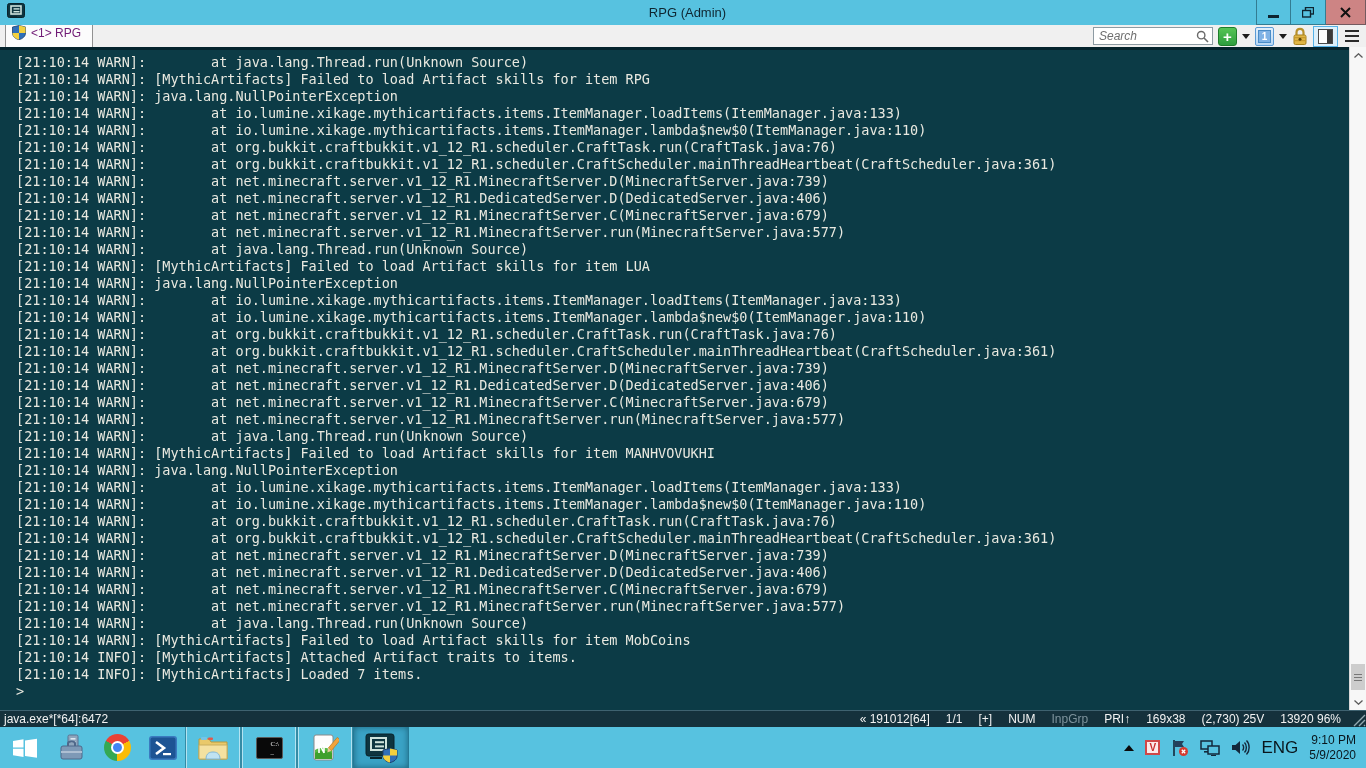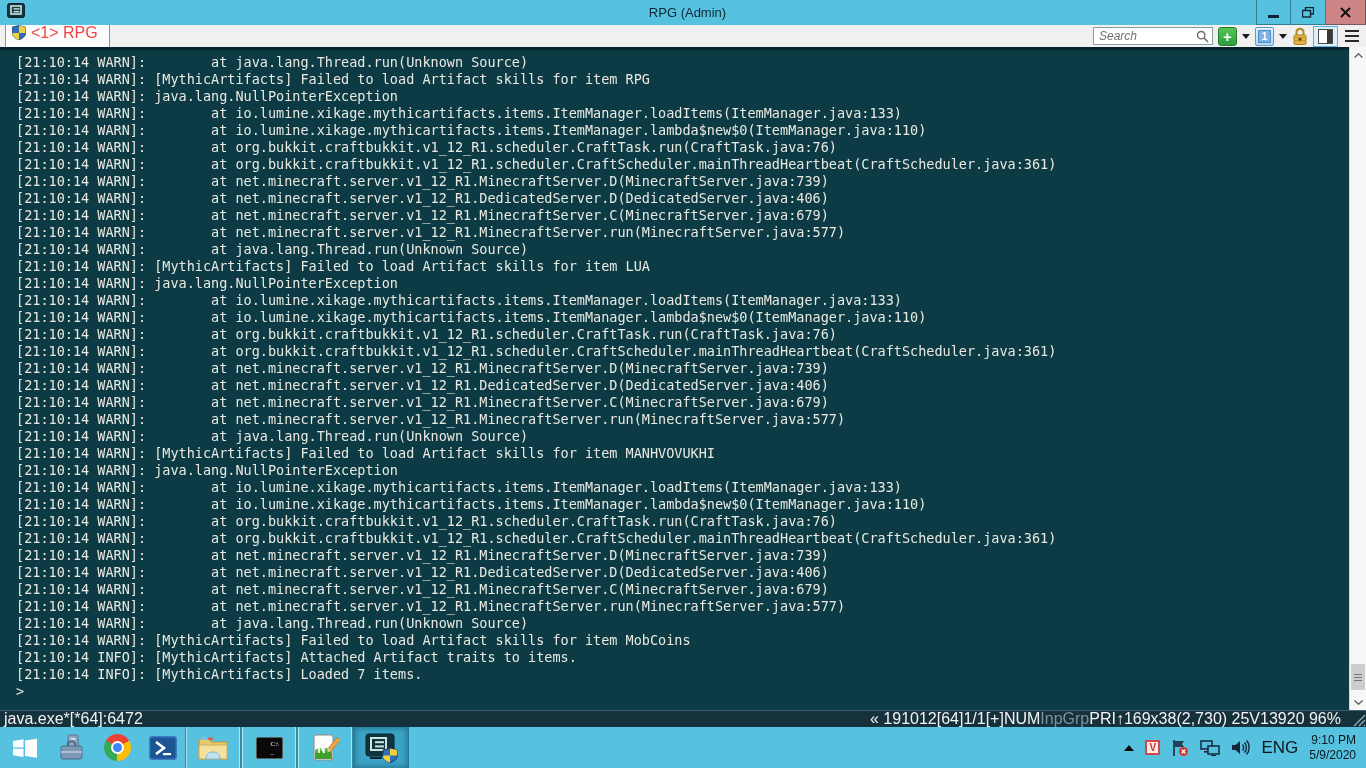--- a/index.html
+++ b/index.html
@@ -13,21 +13,21 @@
   .win-controls { margin-left:auto; display:flex; height:25px; z-index:2; }
   .win-btn { width:35px; height:25px; display:flex; align-items:center; justify-content:center;
              border:1px solid rgba(8,40,52,.45); border-top:none; }
   .win-btn + .win-btn { border-left:none; }
   .win-btn.close { width:40px; background:#cd8484; }
   .glyph-min { width:11px; height:3px; background:#0d2430; margin-top:8px; }
 
   
   .tabbar { height:22px; background:#f0f0f0; display:flex; align-items:flex-end; }
   .tab { margin-left:5px; height:30px; background:#fcfcfc; border:1px solid #919191; border-bottom:none;
-         display:flex; align-items:center; gap:5px; padding:0 11px 0 6px; font-size:16px; color:#ef4444; }
+         display:flex; align-items:center; gap:5px; padding:0 11px 0 6px; font-size:12px; color:#701a75; }
   .tab-cluster { margin-left:auto; display:flex; align-items:center; gap:5px; padding-right:5px; height:22px;margin-top:28px; }
   .searchbox { width:120px; height:18px; background:#fff; border:1px solid #8d9ba3; display:flex;
                align-items:center; padding:0 3px 0 5px; }
   .searchbox .ph { flex:1; font-style:italic; font-size:12px; color:#6e6e6e; }
   .sq-btn { width:19px; height:19px; display:flex; align-items:center; justify-content:center; }
   .btn-green { background:linear-gradient(#55c455,#2e9e3e); border:1px solid #1f7d2c; border-radius:3px;
                color:#fff; font-size:15px; font-weight:bold; line-height:15px; }
   .dd-arrow { width:0; height:0; border:4px solid transparent; border-top:5px solid #1c1c1c; margin-top:5px; }
   .btn-one { background:linear-gradient(#e2f0fc,#b9d8f4); border:1px solid #5b9bd5; border-radius:2px; }
   .btn-one .num { width:13px; height:13px; background:#7fb2e5; border:1px solid #4a8cc7; color:#fff;
@@ -46,23 +46,23 @@
              color:#e9e9e0; white-space:pre; overflow:hidden; }
   .scrollbar { width:17px; background:#f7f7f7; position:relative; display:flex; flex-direction:column;
                justify-content:space-between; border-left:1px solid #d8d8d8; }
   .sb-arrow { height:16px; display:flex; align-items:center; justify-content:center; background:#f7f7f7; }
   .sb-thumb { position:absolute; left:1px; right:1px; bottom:20px; height:26px; background:#cdcdcd;
               display:flex; flex-direction:column; align-items:center; justify-content:center; gap:2px; }
   .sb-thumb div { width:8px; height:1px; background:#777; }
 
   
   .statusbar { height:17px; background:#15313c; border-top:1px solid #3f6270; display:flex;
-               align-items:center; color:#f2f2f2; font-size:16px; }
+               align-items:center; color:#f2f2f2; font-size:12px; }
   .proc { padding-left:4px; flex:1; }
-  .sb-items { display:flex; align-items:flex-end; padding-right:4px; }
+  .sb-items { display:flex; align-items:flex-end; gap:16px; padding-right:4px; }
   .sb-item.dim { color:#7d929c; }
   .grip { margin-left:6px; }
 
   
   .taskbar { height:41px; background:#57c2e0; display:flex; align-items:stretch; }
   .tb-btn { display:flex; align-items:center; justify-content:center; }
   .start { width:50px; }
   .tb-pin { width:45px; }
   .tb-app { width:56px; border-left:1px solid rgba(12,74,94,.45); border-right:1px solid rgba(12,74,94,.45);
             box-shadow: inset 1px 0 0 rgba(255,255,255,.55), inset -1px 0 0 rgba(255,255,255,.55); }

